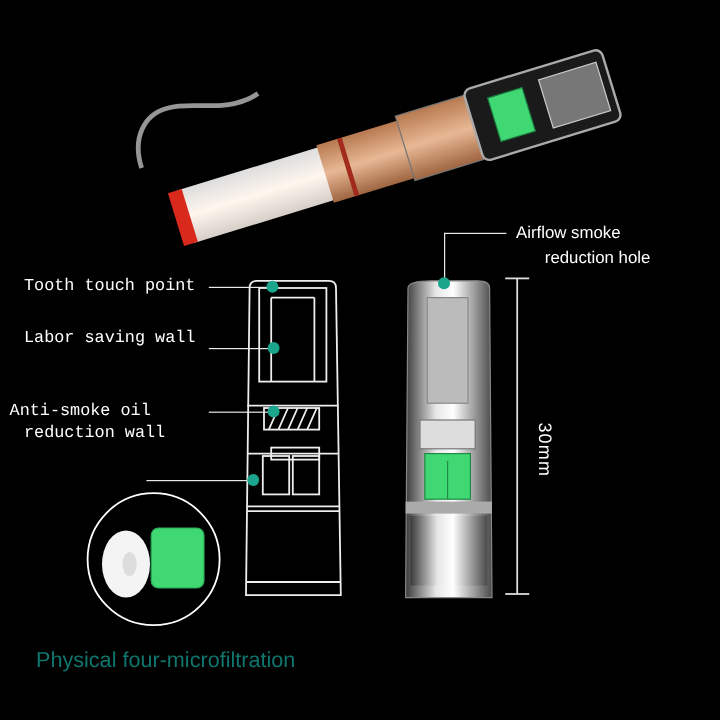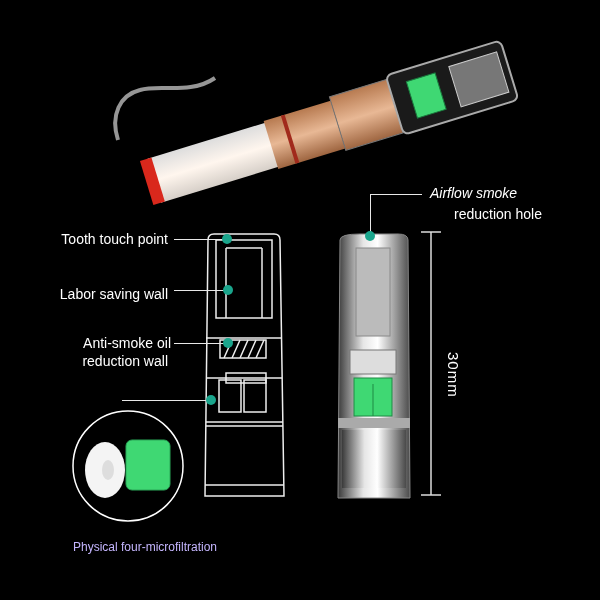--- a/index.html
+++ b/index.html
@@ -1,21 +1,21 @@
 <!DOCTYPE html>
 <html><head>
 <meta charset="utf-8">
 <style>
   html,body{margin:0;padding:0;background:#000;}
   body{width:600px;height:600px;position:relative;overflow:hidden;font-family:"Liberation Sans",sans-serif;}
   .lbl{position:absolute;color:#fff;font-size:14px;font-weight:normal;line-height:20px;white-space:nowrap;}
-  .lbl.r{text-align:right;}
+  .lbl.r{text-align:left;font-family:Liberation Mono, monospace;}
   .line{position:absolute;background:#e8e8e8;}
   .dot{position:absolute;width:10px;height:10px;border-radius:50%;background:#1aa58c;}
-  .yellow{position:absolute;color:#c4b5fd;font-size:12px;margin-left:43px;}
+  .yellow{position:absolute;color:#0f766e;font-size:18px;}
   .dim{position:absolute;color:#fff;font-size:15px;transform:rotate(90deg);transform-origin:left top;letter-spacing:1px;}
   svg{position:absolute;left:0;top:0;}
 </style>
 </head>
 <body>
 
 <svg width="600" height="600">
   <defs>
     <linearGradient id="metal" x1="0" x2="1" y1="0" y2="0">
       <stop offset="0" stop-color="#3a3a3a"></stop>
@@ -100,19 +100,19 @@
 <div class="dot" style="left:223px;top:338px;"></div>
 
 <div class="line" style="left:122px;top:400px;width:88px;height:1px;"></div>
 <div class="dot" style="left:206px;top:395px;"></div>
 
 <div class="line" style="left:370px;top:194px;width:52px;height:1px;"></div>
 <div class="line" style="left:370px;top:194px;width:1px;height:40px;"></div>
 <div class="dot" style="left:365px;top:231px;"></div>
 
 <div class="lbl r" style="left:20px;top:229px;width:148px;">Tooth touch point</div>
-<div class="lbl r" style="left:20px;top:284px;width:148px;">Labor saving wall</div>
-<div class="lbl r" style="left:23px;top:333px;width:148px;">Anti-smoke oil</div>
+<div class="lbl r" style="left:20px;top:272px;width:148px;">Labor saving wall</div>
+<div class="lbl r" style="left:8px;top:333px;width:148px;">Anti-smoke oil</div>
 <div class="lbl r" style="left:20px;top:351px;width:148px;">reduction wall</div>
-<div class="lbl" style="left:430px;top:183px;font-style:italic;">Airflow smoke</div>
+<div class="lbl" style="left:430px;top:183px;">Airflow smoke</div>
 <div class="lbl" style="left:454px;top:204px;">reduction hole</div>
 <div class="dim" style="left:462px;top:352px;">30mm</div>
 <div class="yellow" style="left:30px;top:540px;">Physical four-microfiltration</div>
 
 </body></html>

